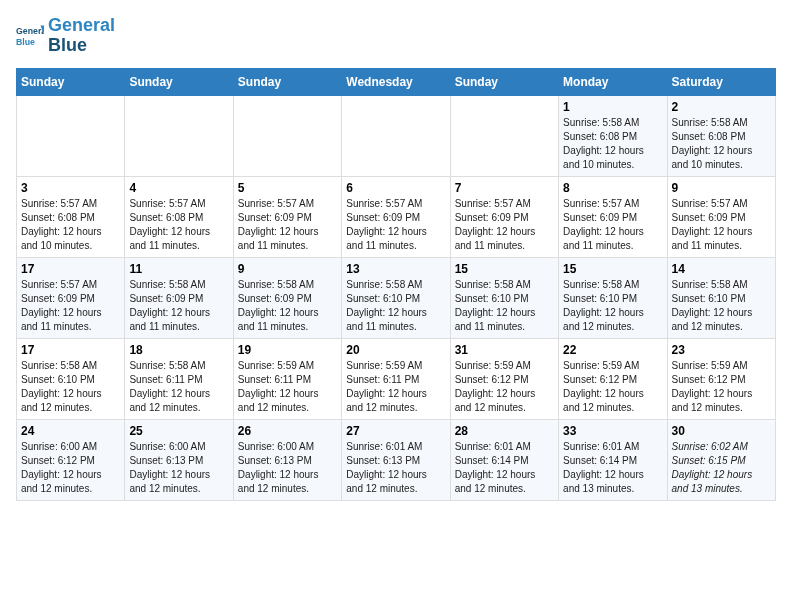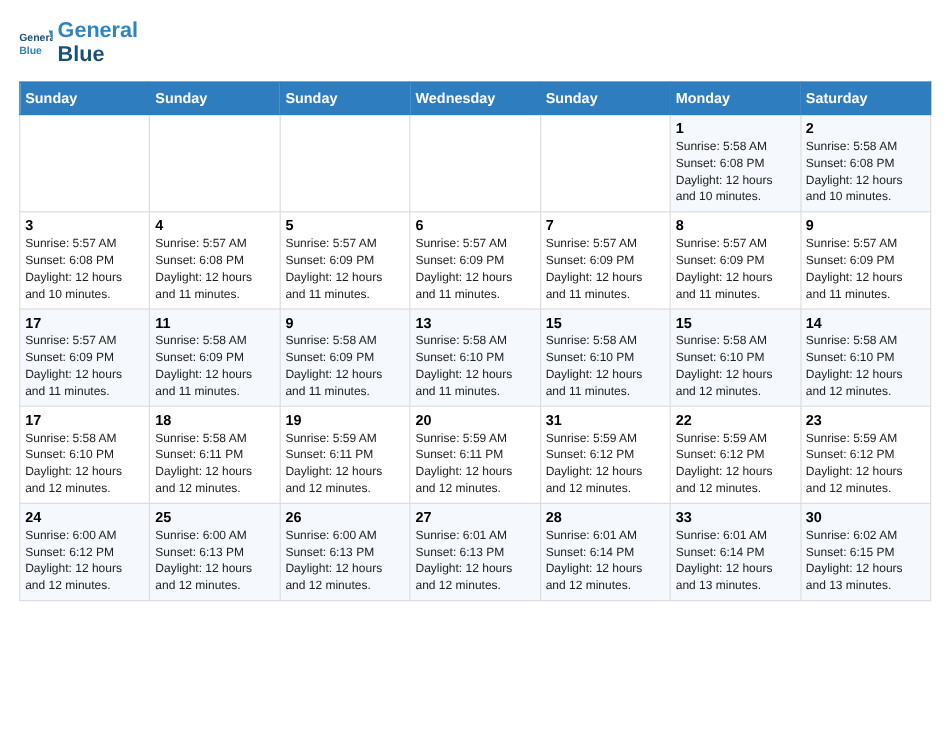--- a/index.html
+++ b/index.html
@@ -333,20 +333,20 @@
         </td>
         <td>
           <span class="day-num">33</span>
           <div class="day-info" style="white-space: pre-line;">Sunrise: 6:01 AM
 Sunset: 6:14 PM
 Daylight: 12 hours
 and 13 minutes.</div>
         </td>
         <td>
           <span class="day-num">30</span>
-          <div class="day-info" style="white-space: pre-line;">Sunrise: 6:02 AM
+          <div class="day-info" style="white-space: pre-line; font-style: italic;">Sunrise: 6:02 AM
 Sunset: 6:15 PM
 Daylight: 12 hours
 and 13 minutes.</div>
         </td>
       </tr>
     </tbody>
 </table>
 
 </body></html>

